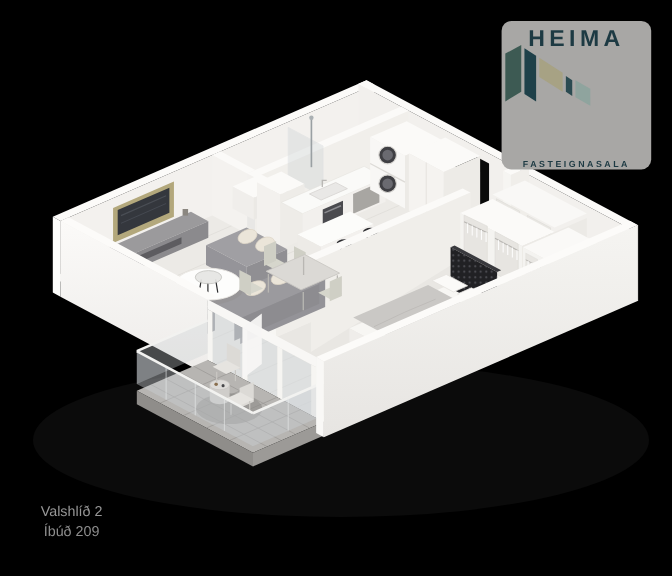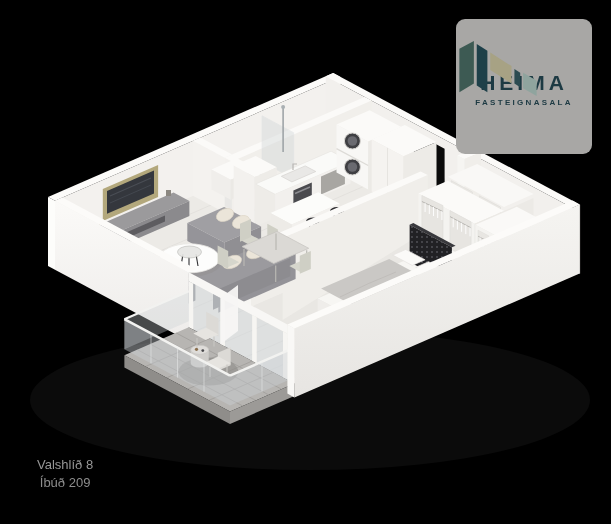--- a/index.html
+++ b/index.html
@@ -1,21 +1,21 @@
 <!DOCTYPE html>
 <html><head>
 <meta charset="utf-8">
 <style>
   html,body{margin:0;padding:0;background:#000;}
   .stage{position:relative;width:611px;height:524px;background:#000;overflow:hidden;
          font-family:"Liberation Sans", sans-serif;}
   .stage svg{position:absolute;left:0;top:0;}
   .logo-card{position:absolute;left:456px;top:19px;width:136px;height:135px;
              background:#a8a7a5;border-radius:9px;display:flex;flex-direction:column;
-             align-items:center;justify-content:center;z-index:5;}
+             align-items:center;justify-content:space-between;z-index:5;}
   .logo-icon{margin-top:22px;width:84px;height:56px;}
   .logo-brand{margin-top:6px;font-size:21px;font-weight:bold;letter-spacing:4px;
               color:#1d3a43;line-height:1;}
   .logo-tagline{margin-top:5px;font-size:8px;font-weight:bold;letter-spacing:2.3px;
                 color:#1d3a43;}
   .property-label{position:absolute;left:37px;top:456px;color:#979797;font-size:13px;
                   line-height:18px;z-index:5;}
   .property-label .unit{color:#8d8d8d;text-align:center;}
 </style>
 </head>
@@ -385,17 +385,17 @@
     <polygon points="20,3 31,10 31,53 20,46" fill="#1e4049"></polygon>
     <polygon points="34,12 56,26 56,44 34,30" fill="#a7a284"></polygon>
     <polygon points="59,29 65,33 65,48 59,44" fill="#2b4b51"></polygon>
     <polygon points="68,33 82,41 82,57 68,49" fill="#8fa49e"></polygon>
   </svg>
   <div class="logo-brand">HEIMA</div>
   <div class="logo-tagline">FASTEIGNASALA</div>
 </div>
 
 <div class="property-label">
-  <div>Valshlíð 8</div>
+  <div>Valshlíð 2</div>
   <div class="unit">Íbúð 209</div>
 </div>
 
 </div>
 
 </body></html>

